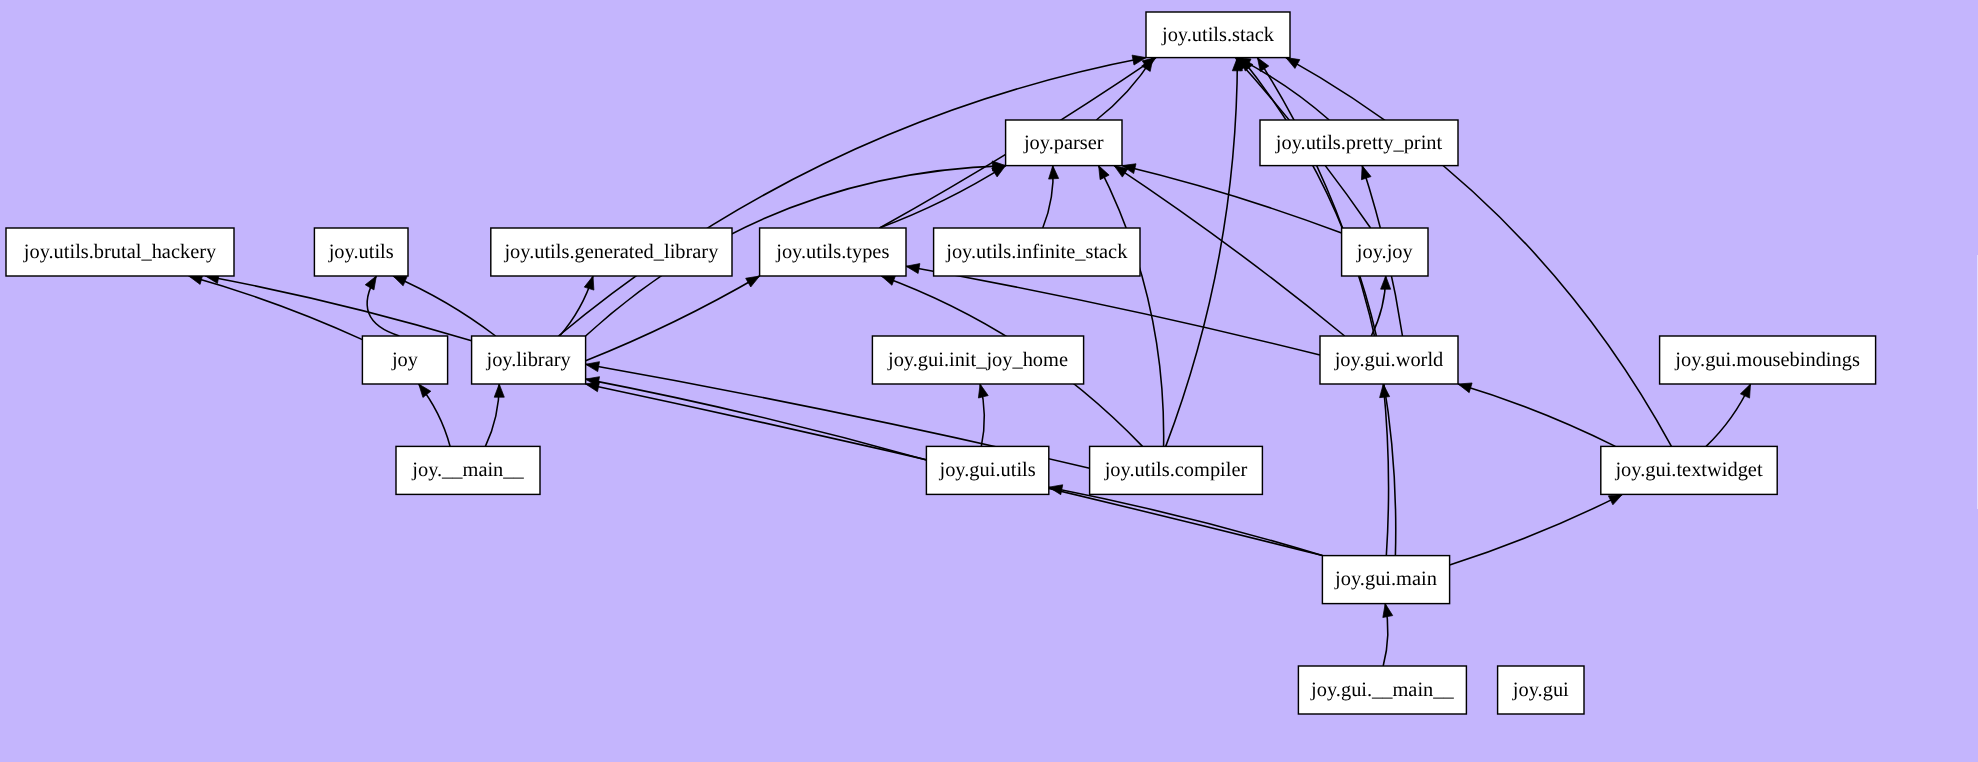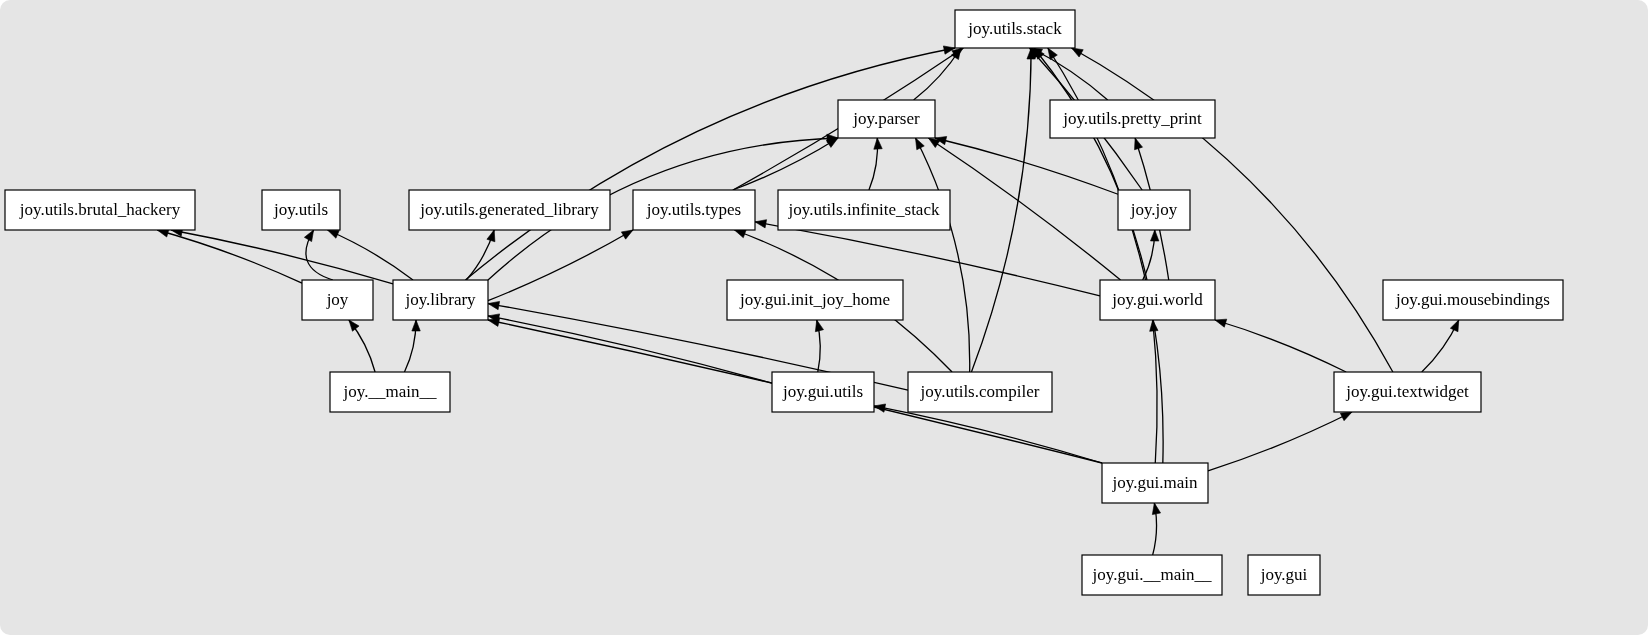--- a/index.html
+++ b/index.html
@@ -8,23 +8,22 @@
     padding: 0;
     background: #ffffff;
   }
   body {
     font-family: "Liberation Serif", "DejaVu Serif", serif;
   }
   #graph-root {
     position: relative;
     width: 1648px;
     height: 635px;
-    background: #e5e5e5;
+    background: #c4b5fd;
     overflow: hidden;
-    border-radius: 10px;
   }
   svg#graph-svg {
     position: absolute;
     left: 0;
     top: 0;
     width: 1648px;
     height: 635px;
     display: block;
   }
   .node-box {

